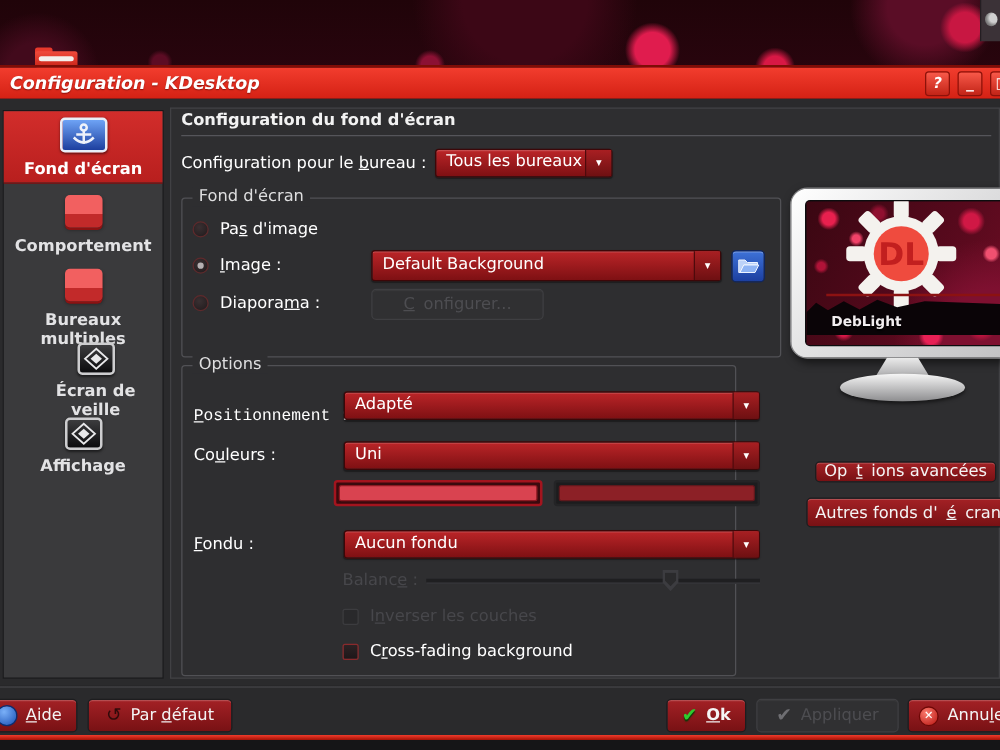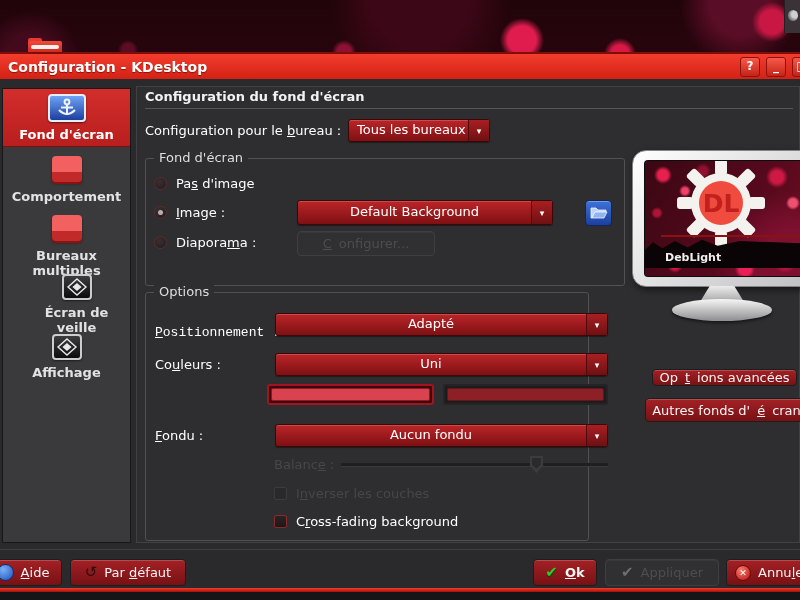--- a/index.html
+++ b/index.html
@@ -21,21 +21,21 @@
   .corner-widget{position:absolute;right:0;top:0;width:15px;height:33px;
     background:#3b3237;border-left:1px solid #241e22;}
   .corner-widget .moon{position:absolute;left:3px;top:10px;width:10px;height:11px;border-radius:50%;
     background:radial-gradient(circle at 70% 40%, #cfcfcf 0 35%, #8a8a8a 60%, #4a4347 100%);}
   .desk-folder{position:absolute;left:28px;top:38px;width:34px;height:16px;}
   .desk-folder .tab{position:absolute;left:0;top:0;width:14px;height:5px;border-radius:2px 2px 0 0;background:#e8392c;}
   .desk-folder .bodyp{position:absolute;left:0;top:3px;width:34px;height:13px;border-radius:2px;background:linear-gradient(#f04a3c,#c92418);}
   .desk-folder .stripe{position:absolute;left:3px;top:7px;width:28px;height:4px;border-radius:2px;background:#f3efec;}
   
   .titlebar{position:absolute;left:0;top:52px;width:800px;height:27px;
-    background:linear-gradient(#f23d2e,#d42114);border-top:2px solid #7e0d06;box-sizing:border-box;}
+    background:linear-gradient(#f23d2e,#d42114);border-top:2px solid #7e0d06;box-sizing:border-box;font-style:italic;}
   .title-text{position:absolute;left:8px;top:5px;color:#fff;font-weight:bold;font-size:14px;
     text-shadow:0 1px 1px rgba(80,0,0,.6);white-space:nowrap;}
   .tb-btn{position:absolute;top:3px;width:20px;height:20px;border-radius:3px;
     background:linear-gradient(#f8594a,#c22417);border:1px solid #8c120a;box-sizing:border-box;
     color:#fff;font-weight:bold;font-size:12px;text-align:center;line-height:17px;}
   .win-body{position:absolute;left:0;top:79px;width:800px;height:509px;background:#2a2a2c;}
   .win-red-bottom{position:absolute;left:0;top:588px;width:800px;height:4px;
     background:linear-gradient(#f23b2c,#a31206);}
   .taskbar{position:absolute;left:0;top:592px;width:800px;height:8px;background:#151517;}
   
@@ -56,21 +56,21 @@
   .main-frame{position:absolute;left:136px;top:86px;width:664px;height:457px;
     border:1px solid #414144;background:#2e2e30;box-sizing:border-box;}
   .main-header{position:absolute;left:145px;top:89px;color:#f2f2f2;font-weight:bold;font-size:13px;}
   .header-sep{position:absolute;left:145px;top:108px;width:648px;height:1px;background:#55555a;}
   .lbl{position:absolute;color:#ffffff;font-size:13px;white-space:nowrap;}
   .lbl.dis{color:#47474b;}
   .lbl u,{text-underline-offset:2px;}
   
   .combo{position:absolute;display:flex;border:1px solid #3c0708;border-radius:3px;
     background:linear-gradient(#bb2528,#7e1013);box-shadow:inset 0 1px 0 rgba(255,255,255,.18),0 1px 1px rgba(0,0,0,.4);
-    box-sizing:border-box;height:23px;text-align:center;}
+    box-sizing:border-box;height:23px;}
   .combo .txt{flex:1;color:#fff;font-size:13px;line-height:20px;padding:0 8px;white-space:nowrap;overflow:hidden;}
   .combo .arr{width:20px;border-left:1px solid #4e0a0c;background:linear-gradient(#a81f22,#6e1012);
     color:#fff;display:flex;align-items:center;justify-content:center;font-size:9px;}
   
   .group{position:absolute;border:1px solid #515155;border-radius:3px;box-sizing:border-box;}
   .group .legend{position:absolute;top:-9px;left:8px;background:#2e2e30;padding:0 5px;color:#dededf;font-size:13px;}
   
   .radio{position:absolute;width:13px;height:13px;border-radius:50%;box-sizing:border-box;
     border:1px solid #5e2a2c;background:radial-gradient(circle at 40% 35%,#3a3032,#201a1c);}
   .radio.checked::after{content:"";position:absolute;left:3px;top:3px;width:5px;height:5px;border-radius:50%;background:#b6b0b2;}
@@ -214,21 +214,21 @@
     <span class="arr">▾</span>
   </div>
 
   <div class="group" style="left:145px;top:158px;width:480px;height:128px;">
     <span class="legend">Fond d'écran</span>
   </div>
   <div class="radio" style="left:154px;top:177px;"></div>
   <div class="lbl" style="left:176px;top:176px;">Pa<u>s</u> d'image</div>
   <div class="radio checked" style="left:154px;top:206px;"></div>
   <div class="lbl" style="left:176px;top:205px;"><u>I</u>mage :</div>
-  <div class="combo" style="left:297px;top:200px;width:256px;height:25px;">
+  <div class="combo" style="left:297px;top:200px;width:280px;height:25px;">
     <span class="txt" style="line-height:22px;">Default Background</span>
     <span class="arr">▾</span>
   </div>
   <div class="folder-open-btn">
     <svg width="18" height="14" viewBox="0 0 18 14">
       <path d="M1 2 h5 l2 2 h8 v2 H5 L2 12 H1 Z" fill="#bcd2f8" stroke="#eef4ff" stroke-width="0.8"></path>
       <path d="M5 6 h12 l-3 6 H2 Z" fill="#8fb4f4" stroke="#eef4ff" stroke-width="0.8"></path>
     </svg>
   </div>
   <div class="radio" style="left:154px;top:236px;"></div>

